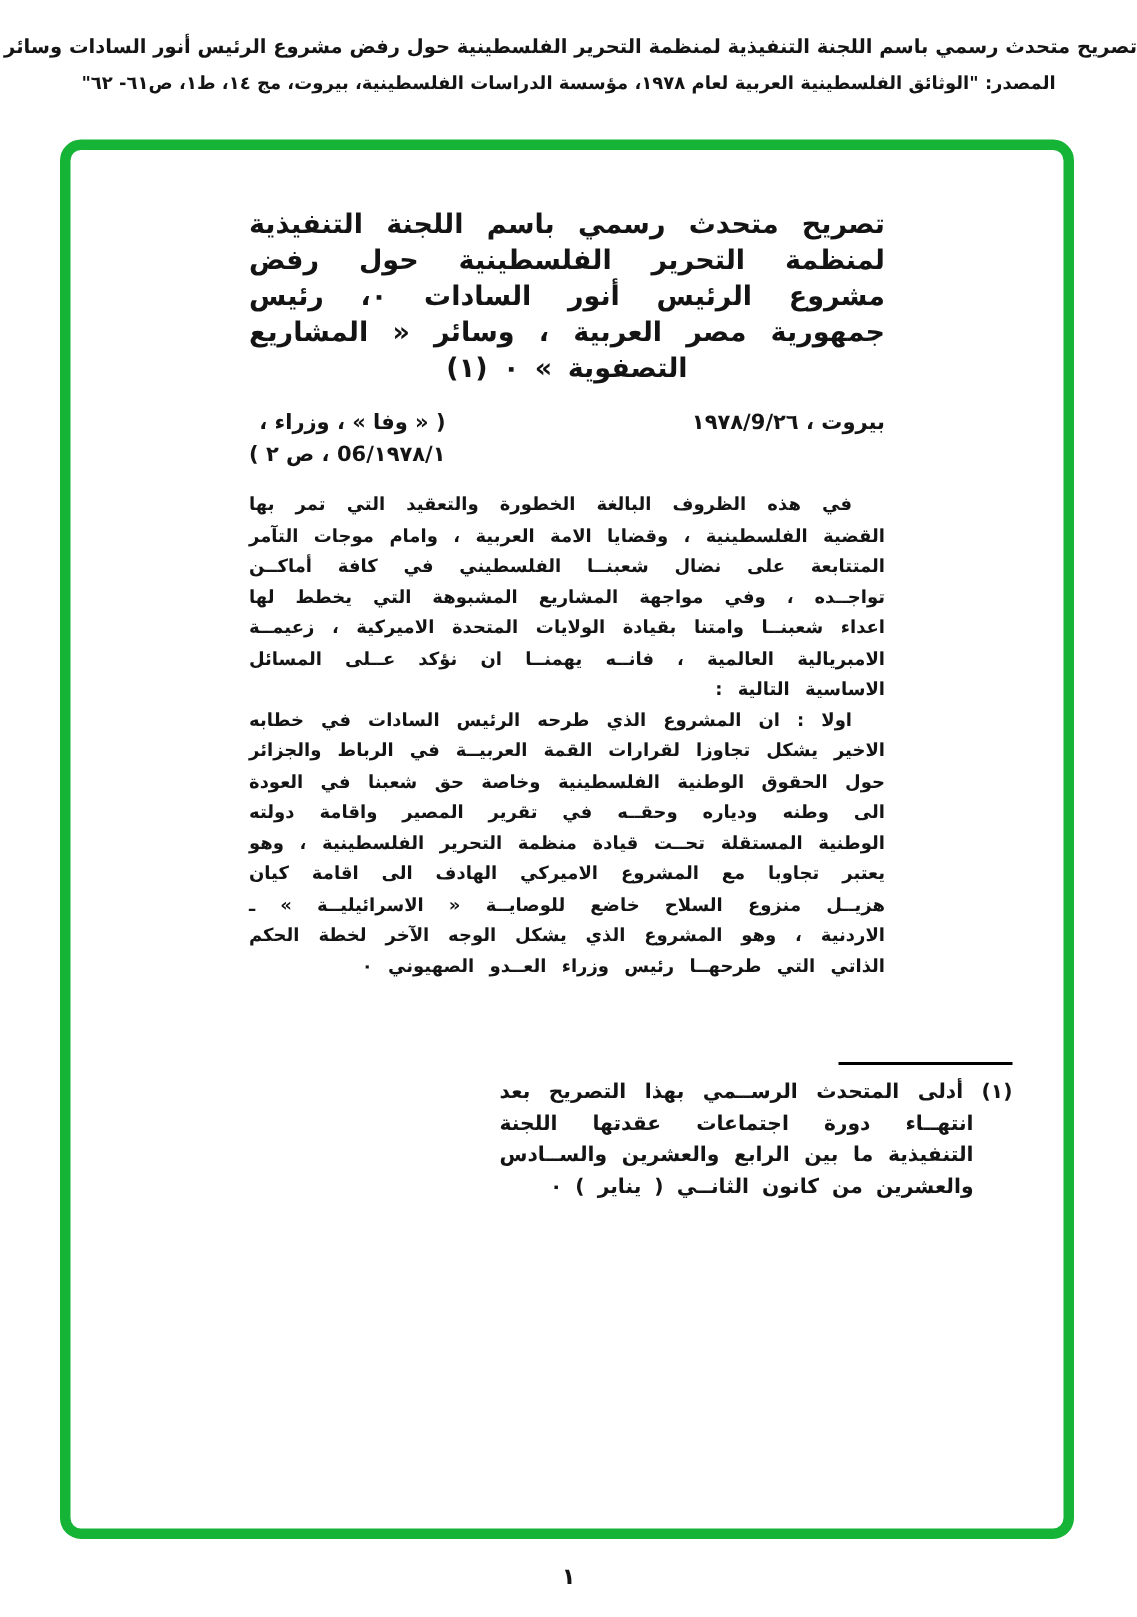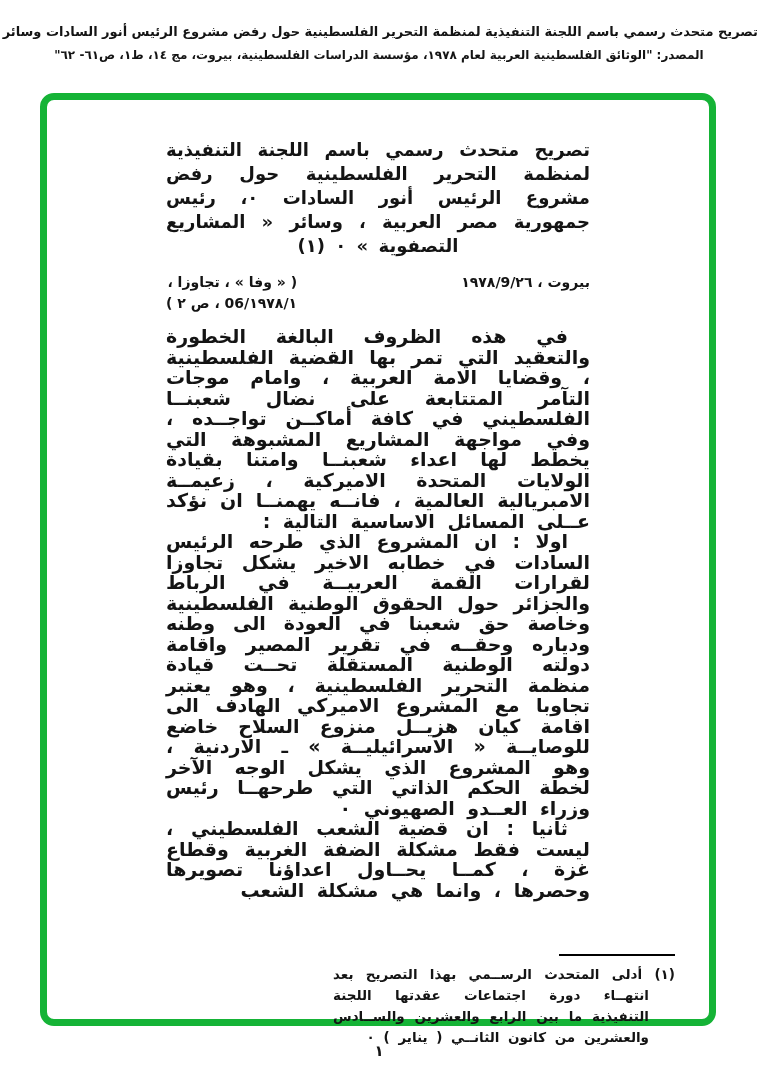--- a/index.html
+++ b/index.html
@@ -35,21 +35,21 @@
   .dateline {
     display:flex; justify-content:space-between; align-items:flex-start;
     margin-top:14px;
     font-size:14px; font-weight:bold; line-height:21px;
   }
   .dateline .agency { text-align:right; }
 
   .body-text { margin-top:12px; }
   .para {
     margin:0;
-    font-size:19px; font-weight:bold; line-height:20.5px;
+    font-size:12px; font-weight:bold; line-height:20.5px;
     text-align:justify;
     text-indent:22px;
     word-spacing:6px;
   }
 
   .fn-sep {
     width:116px; height:2px; background:#000000;
     margin:54px 34px 8px auto;
   }
   .footnote {
@@ -78,29 +78,28 @@
 </div>
 
 <div class="frame">
   <div class="content">
 
     <div class="doc-title">تصريح متحدث رسمي باسم اللجنة التنفيذية لمنظمة التحرير الفلسطينية حول رفض مشروع الرئيس أنور السادات ٠، رئيس جمهورية مصر العربية ، وسائر « المشاريع التصفوية » ٠ (١)</div>
 
     <div class="dateline">
       <div class="place-date">بيروت ، ١٩٧٨/9/٢٦</div>
       <div class="agency">
-        <div>( « وفا » ، تجاوزا ،</div>
+        <div>( « وفا » ، وزراء ،</div>
         <div>١٩٧٨/١/06 ، ص ٢ )</div>
       </div>
     </div>
 
     <div class="body-text">
       <p class="para">في هذه الظروف البالغة الخطورة والتعقيد التي تمر بها القضية الفلسطينية ، وقضايا الامة العربية ، وامام موجات التآمر المتتابعة على نضال شعبنــا الفلسطيني في كافة أماكــن تواجــده ، وفي مواجهة المشاريع المشبوهة التي يخطط لها اعداء شعبنــا وامتنا بقيادة الولايات المتحدة الاميركية ، زعيمــة الامبريالية العالمية ، فانــه يهمنــا ان نؤكد عــلى المسائل الاساسية التالية :</p>
       <p class="para">اولا : ان المشروع الذي طرحه الرئيس السادات في خطابه الاخير يشكل تجاوزا لقرارات القمة العربيــة في الرباط والجزائر حول الحقوق الوطنية الفلسطينية وخاصة حق شعبنا في العودة الى وطنه ودياره وحقــه في تقرير المصير واقامة دولته الوطنية المستقلة تحــت قيادة منظمة التحرير الفلسطينية ، وهو يعتبر تجاوبا مع المشروع الاميركي الهادف الى اقامة كيان هزيــل منزوع السلاح خاضع للوصايــة « الاسرائيليــة » ـ الاردنية ، وهو المشروع الذي يشكل الوجه الآخر لخطة الحكم الذاتي التي طرحهــا رئيس وزراء العــدو الصهيوني ٠</p>
-      <p class="para">ثانيا : ان قضية الشعب الفلسطيني ، ليست فقط مشكلة الضفة الغربية وقطاع غزة ، كمــا يحــاول اعداؤنا تصويرها وحصرها ، وانما هي مشكلة الشعب</p>
     </div>
 
   </div>
 
   <div class="fn-sep"></div>
   <div class="footnote">(١) أدلى المتحدث الرســمي بهذا التصريح بعد انتهــاء دورة اجتماعات عقدتها اللجنة التنفيذية ما بين الرابع والعشرين والســادس والعشرين من كانون الثانــي ( يناير ) ٠</div>
 </div>
 
 <div class="page-number">١</div>
 

